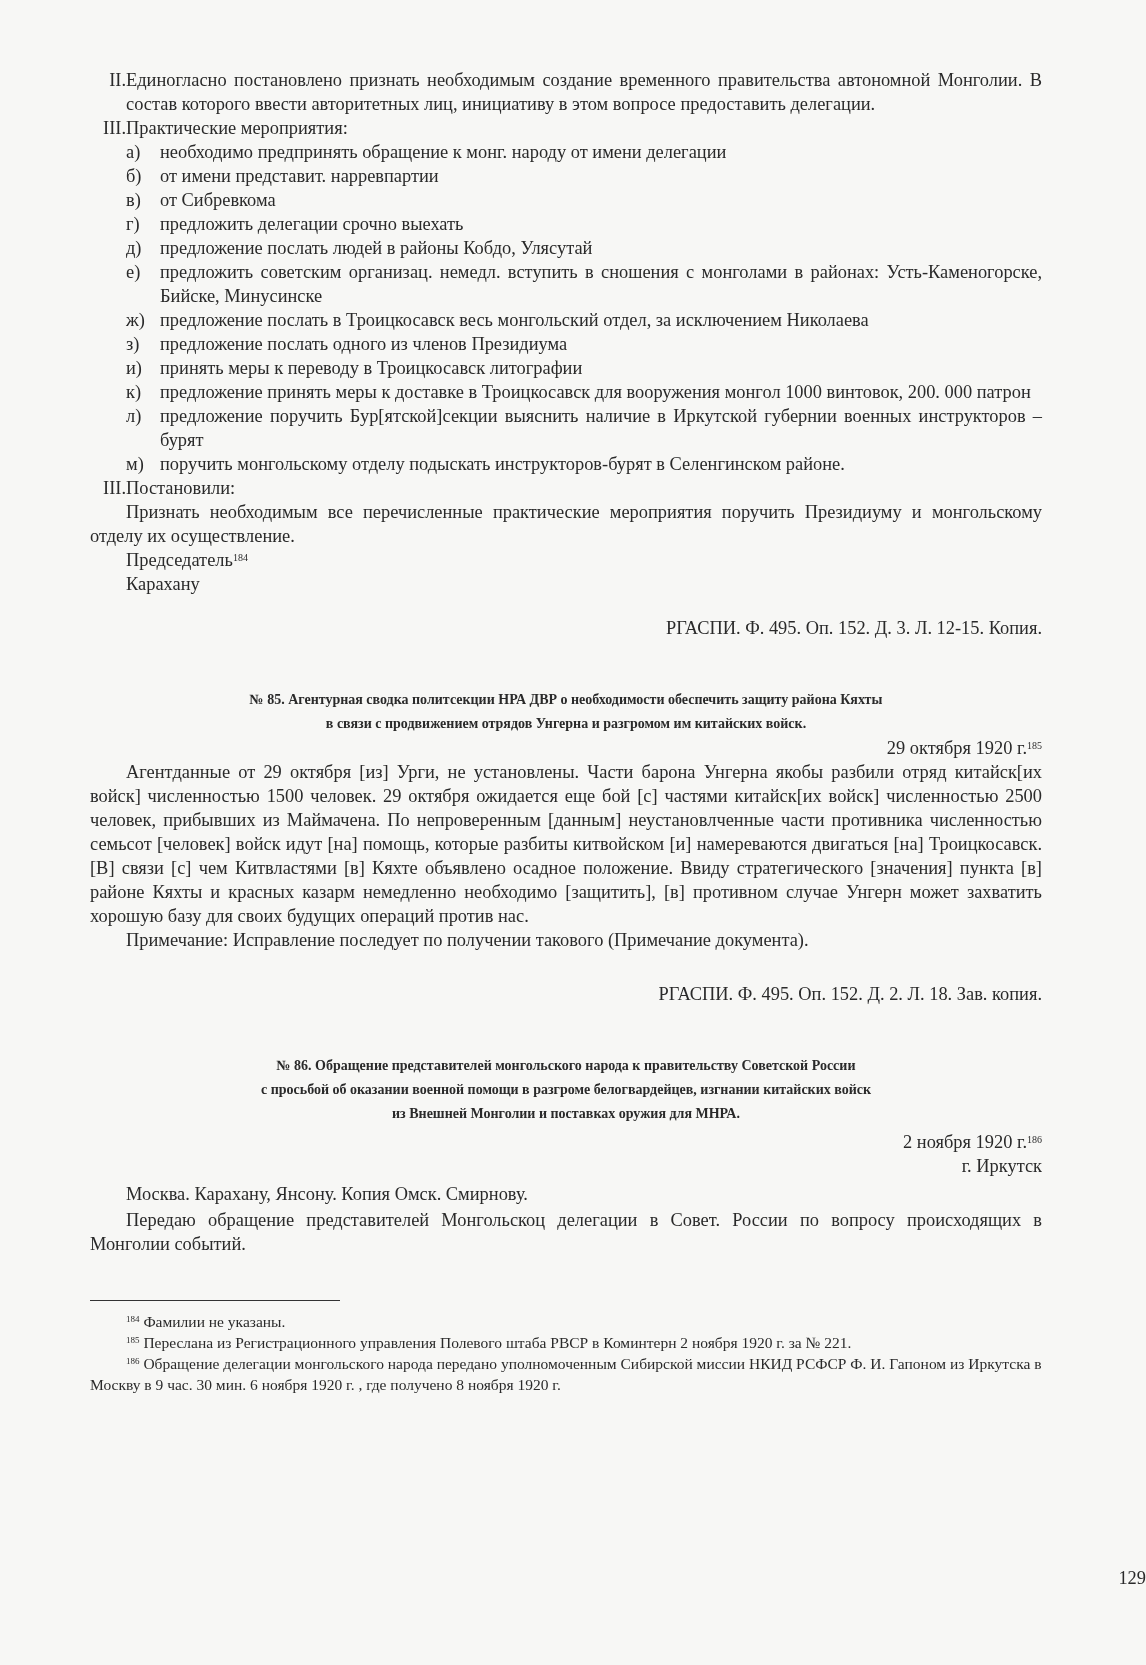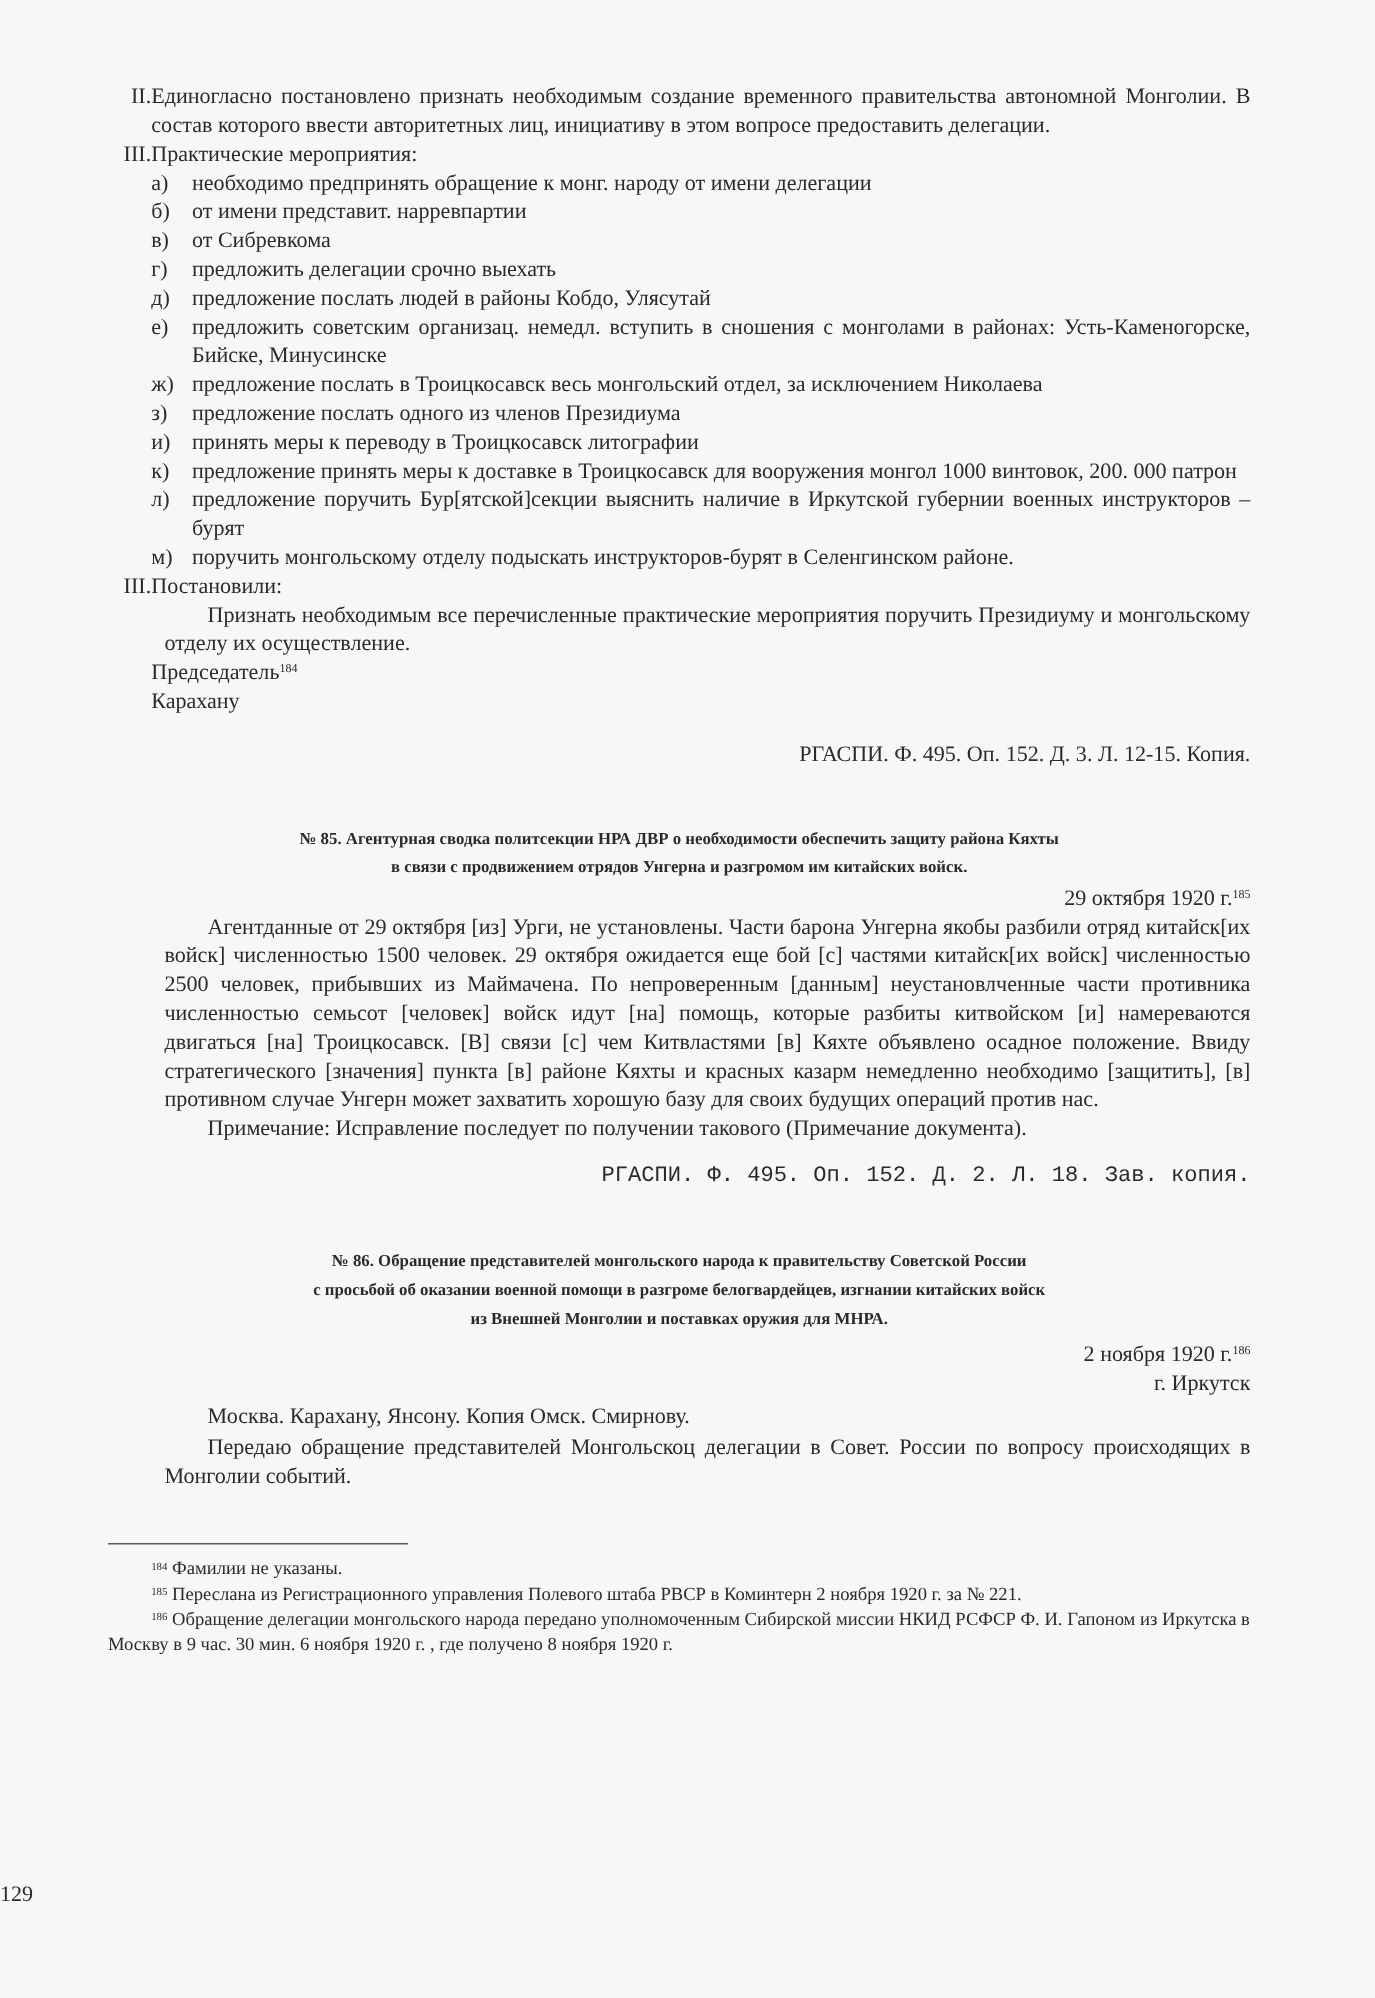--- a/index.html
+++ b/index.html
@@ -8,31 +8,31 @@
       font-family: "Liberation Serif", "DejaVu Serif", serif;
       color: #2a2a2a; position: relative; overflow: hidden;
     }
     .page { position: absolute; left: 90px; top: 68px; width: 952px; font-size: 18.4px; line-height: 24px; }
     .roman { display: flex; }
     .roman .num { width: 36px; flex: 0 0 36px; text-align: right; }
     .roman .txt { flex: 1; text-align: justify; }
     .item { display: flex; padding-left: 36px; }
     .item .lt { width: 34px; flex: 0 0 34px; }
     .item .txt { flex: 1; text-align: justify; }
-    .para { text-indent: 36px; text-align: justify; margin-left: 47px; }
+    .para { text-indent: 36px; text-align: justify; }
     .indent { padding-left: 36px; }
     .right { text-align: right; }
     sup { font-size: 10px; vertical-align: top; position: relative; top: -2px; }
     .heading { font-weight: bold; text-align: center; font-size: 14px; line-height: 24px; }
     .gap-lg { height: 48px; }
     .fn-rule { width: 250px; border-top: 1px solid #333; margin: 44px 0 10px 0; }
     .footnotes { font-size: 15.5px; line-height: 21px; }
     .fn { text-indent: 0; }
     .fn sup { font-size: 9px; }
-    .page-num { position: absolute; left: 0; width: 1146px; top: 1568px; text-align: left; font-size: 18.4px; }
+    .page-num { position: absolute; left: 0; width: 1146px; top: 1568px; text-align: right; font-size: 18.4px; }
   </style>
 </head>
 <body>
 
 <div class="page">
 
   <div class="roman">
     <span class="num">II.</span>
     <span class="txt">Единогласно постановлено признать необходимым создание временного правительства автономной Монголии. В состав которого ввести авторитетных лиц, инициативу в этом вопросе предоставить делегации.</span>
   </div>
@@ -107,21 +107,21 @@
   <div class="gap-lg"></div>
 
   <div class="heading">
     <div>№ 85. Агентурная сводка политсекции НРА ДВР о необходимости обеспечить защиту района Кяхты</div>
     <div>в связи с продвижением отрядов Унгерна и разгромом им китайских войск.</div>
   </div>
   <div class="right"><span>29 октября 1920 г.</span><sup>185</sup></div>
   <div class="para">Агентданные от 29 октября [из] Урги, не установлены. Части барона Унгерна якобы разбили отряд китайск[их войск] численностью 1500 человек. 29 октября ожидается еще бой [с] частями китайск[их войск] численностью 2500 человек, прибывших из Маймачена. По непроверенным [данным] неустановлченные части противника численностью семьсот [человек] войск идут [на] помощь, которые разбиты китвойском [и] намереваются двигаться [на] Троицкосавск. [В] связи [с] чем Китвластями [в] Кяхте объявлено осадное положение. Ввиду стратегического [значения] пункта [в] районе Кяхты и красных казарм немедленно необходимо [защитить], [в] противном случае Унгерн может захватить хорошую базу для своих будущих операций против нас.</div>
   <div class="para">Примечание: Исправление последует по получении такового (Примечание документа).</div>
 
-  <div class="right" style="margin-top:16px;font-family:Liberation Mono, monospace;">РГАСПИ. Ф. 495. Оп. 152. Д. 2. Л. 18. Зав. копия.</div>
+  <div class="right" style="margin-top:30px;">РГАСПИ. Ф. 495. Оп. 152. Д. 2. Л. 18. Зав. копия.</div>
 
   <div class="gap-lg"></div>
 
   <div class="heading">
     <div>№ 86. Обращение представителей монгольского народа к правительству Советской России</div>
     <div>с просьбой об оказании военной помощи в разгроме белогвардейцев, изгнании китайских войск</div>
     <div>из Внешней Монголии и поставках оружия для МНРА.</div>
   </div>
   <div class="right" style="margin-top:4px;"><span>2 ноября 1920 г.</span><sup>186</sup></div>
   <div class="right">г. Иркутск</div>

